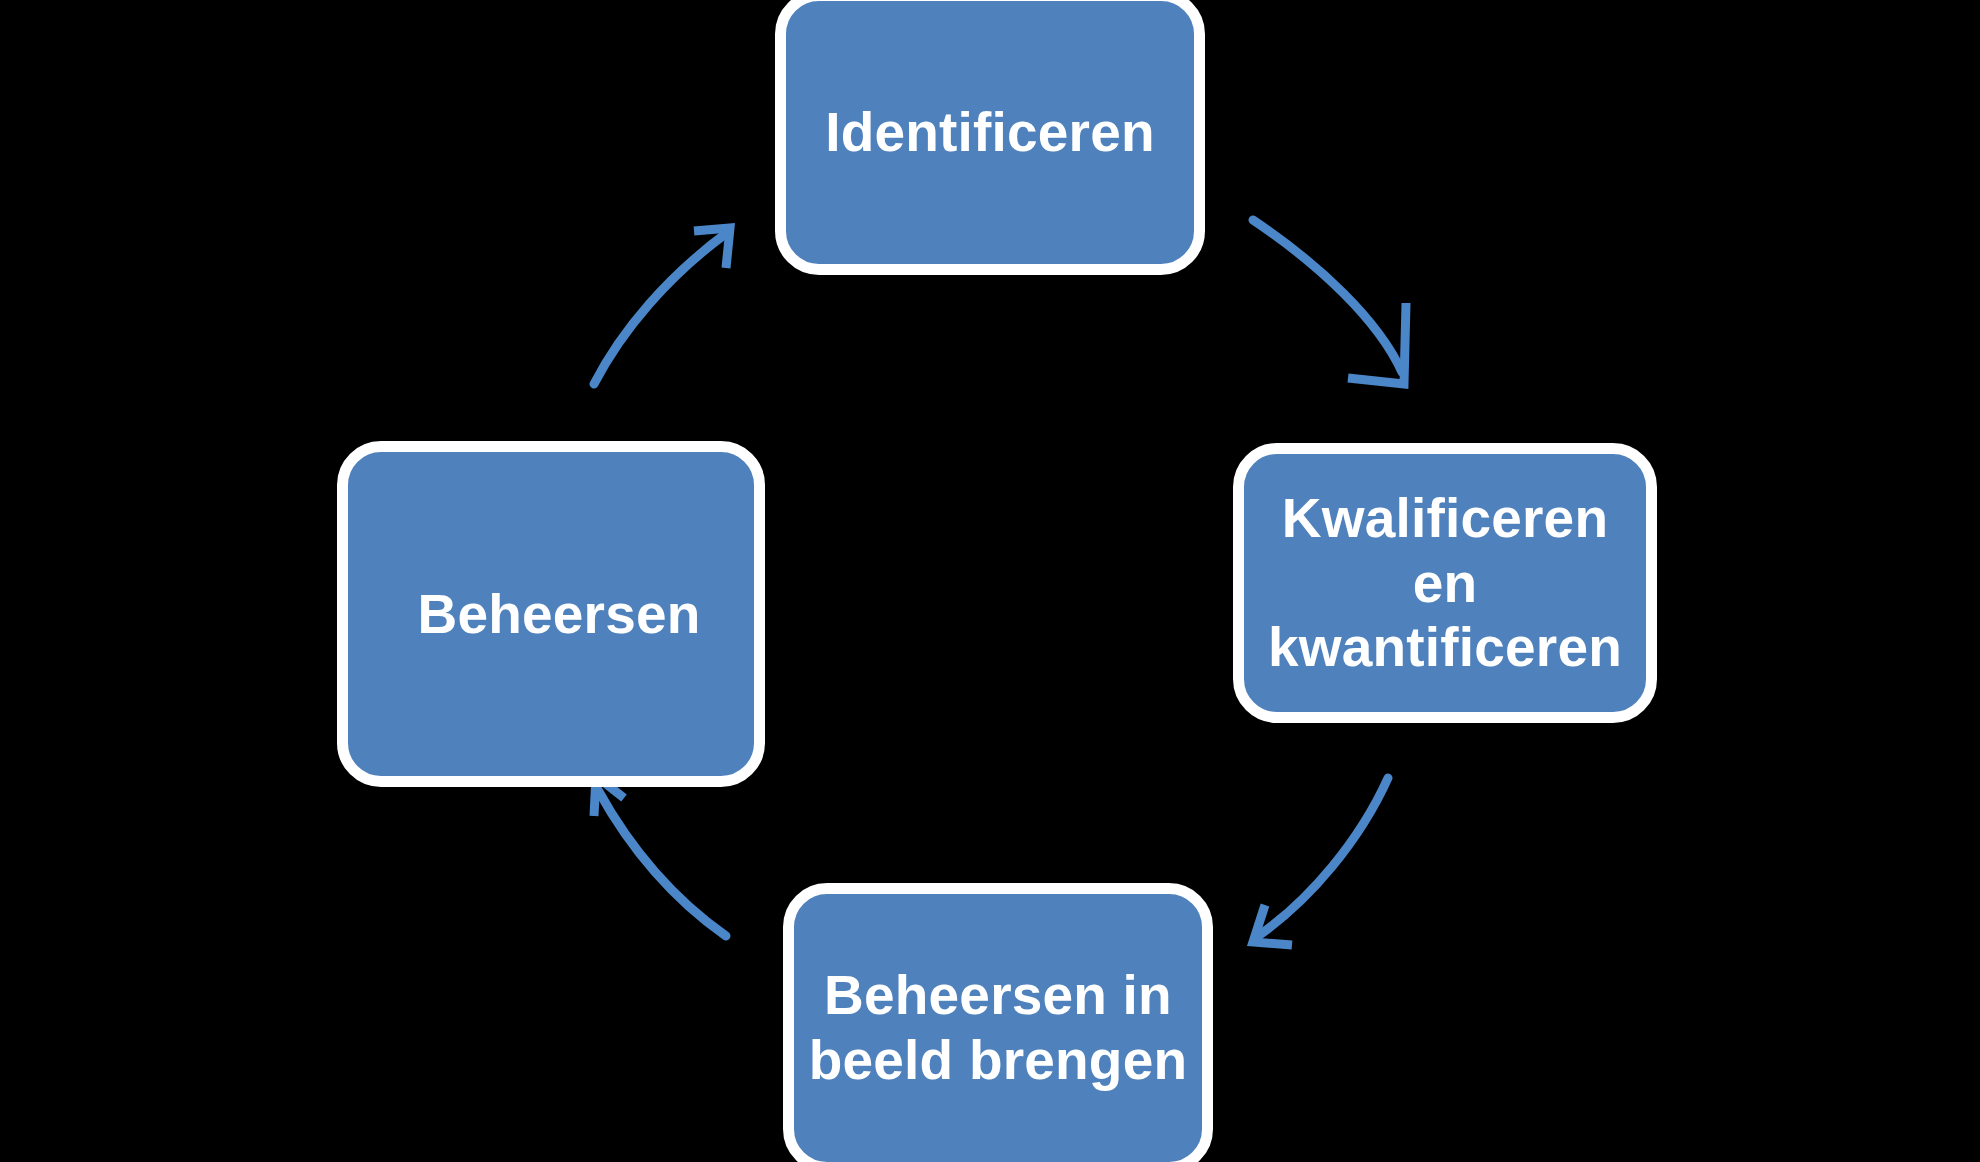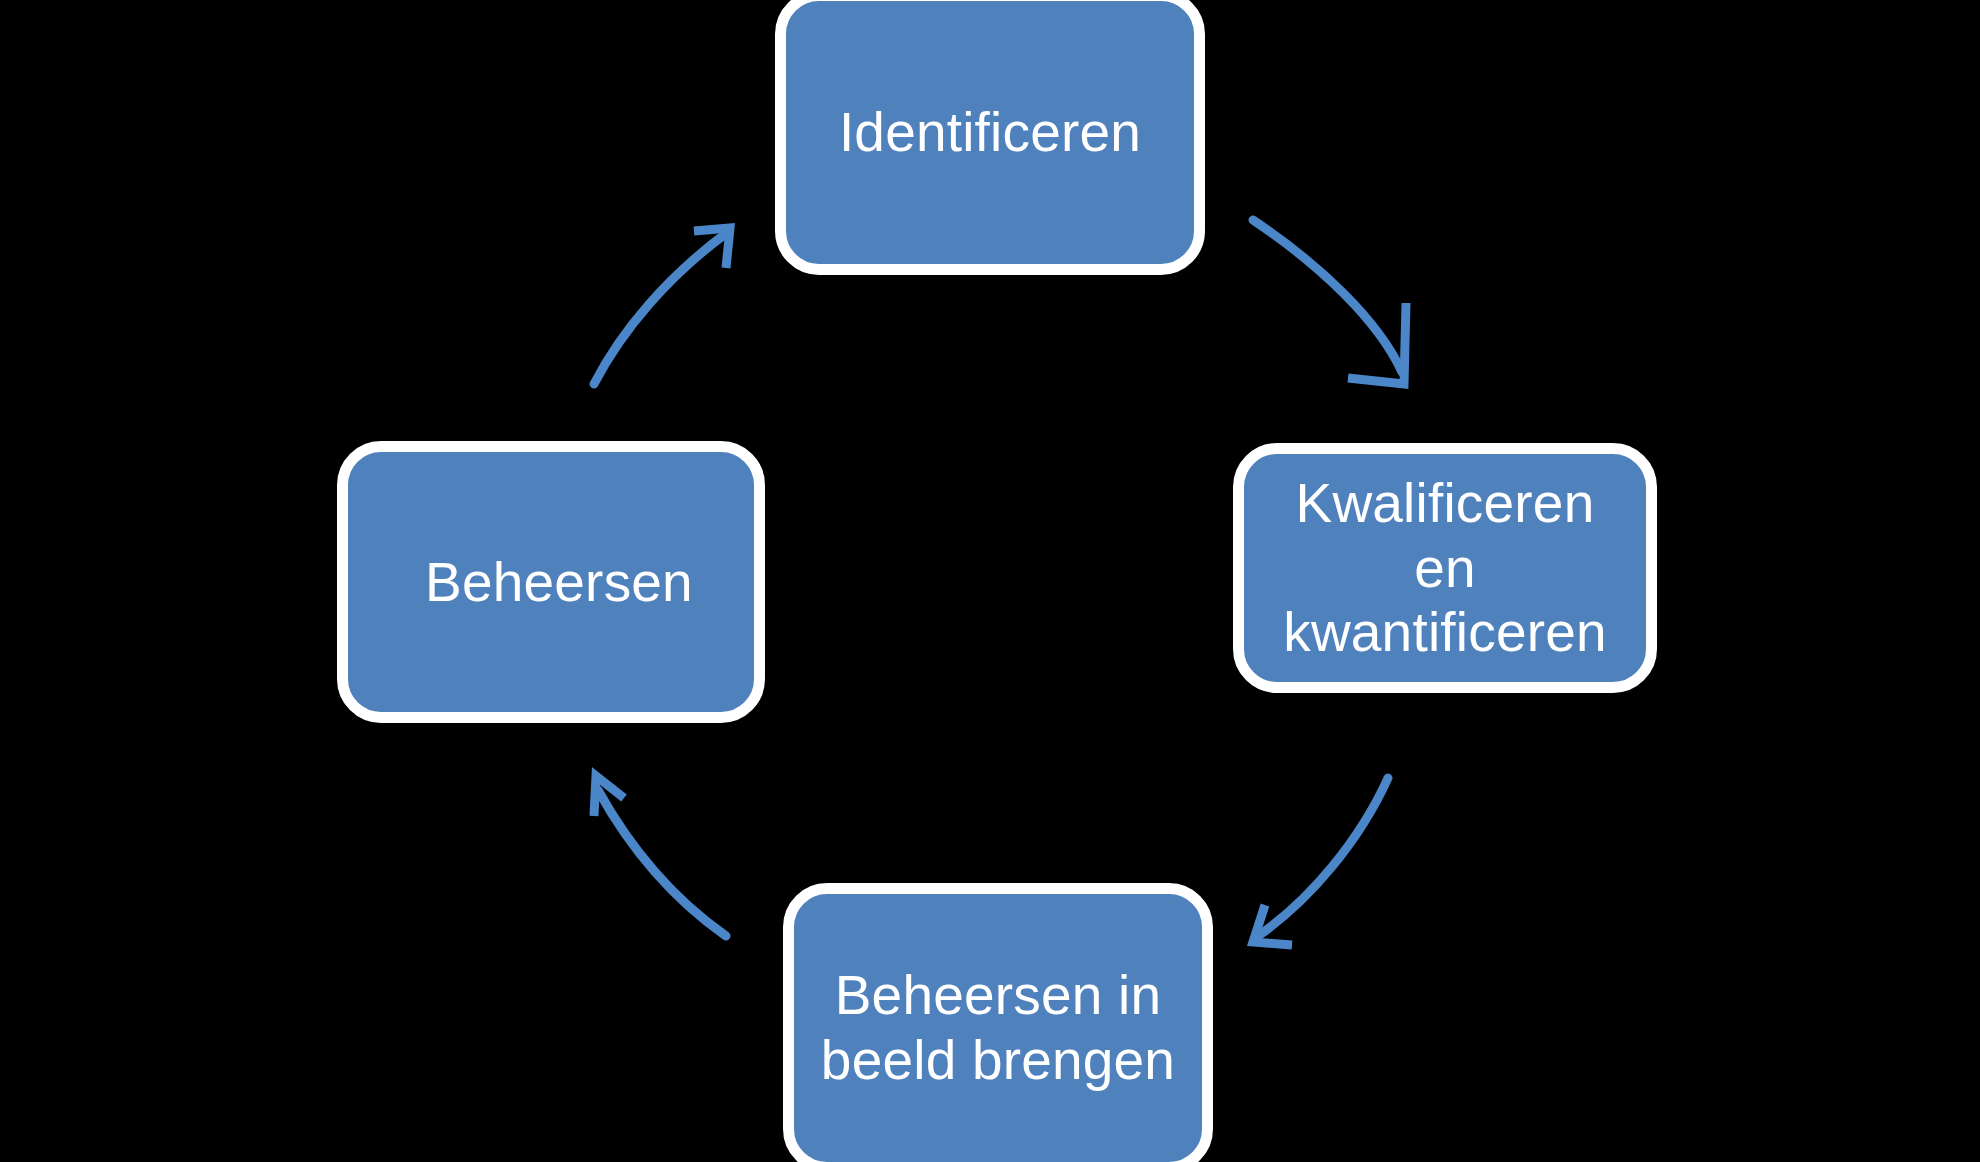--- a/index.html
+++ b/index.html
@@ -31,49 +31,49 @@
     border-radius: 44px;
     display: flex;
     align-items: center;
     justify-content: center;
     text-align: center;
   }
   .node-label {
     color: #FFFFFF;
     font-size: 55px;
     line-height: 1.18;
-    font-weight: 400;
+    font-weight: 700;
     letter-spacing: 0.2px;
     white-space: pre-line;
     padding: 0 14px;
   }
   
   #node-identificeren {
     left: 775px;
     top: -10px;
     width: 430px;
     height: 285px;
   }
   #node-kwalificeren {
     left: 1233px;
     top: 443px;
     width: 424px;
-    height: 250px;
+    height: 280px;
   }
   #node-gevolgen {
     left: 783px;
     top: 883px;
     width: 430px;
     height: 290px;
   }
   #node-beheersen {
     left: 337px;
     top: 441px;
     width: 428px;
-    height: 282px;
+    height: 346px;
     padding-left: 16px;
   }
 </style>
 </head>
 <body>
 
 <div id="canvas">
 
   <svg class="arrow-layer" viewBox="0 0 1980 1162" width="1980" height="1162" xmlns="http://www.w3.org/2000/svg">
 

